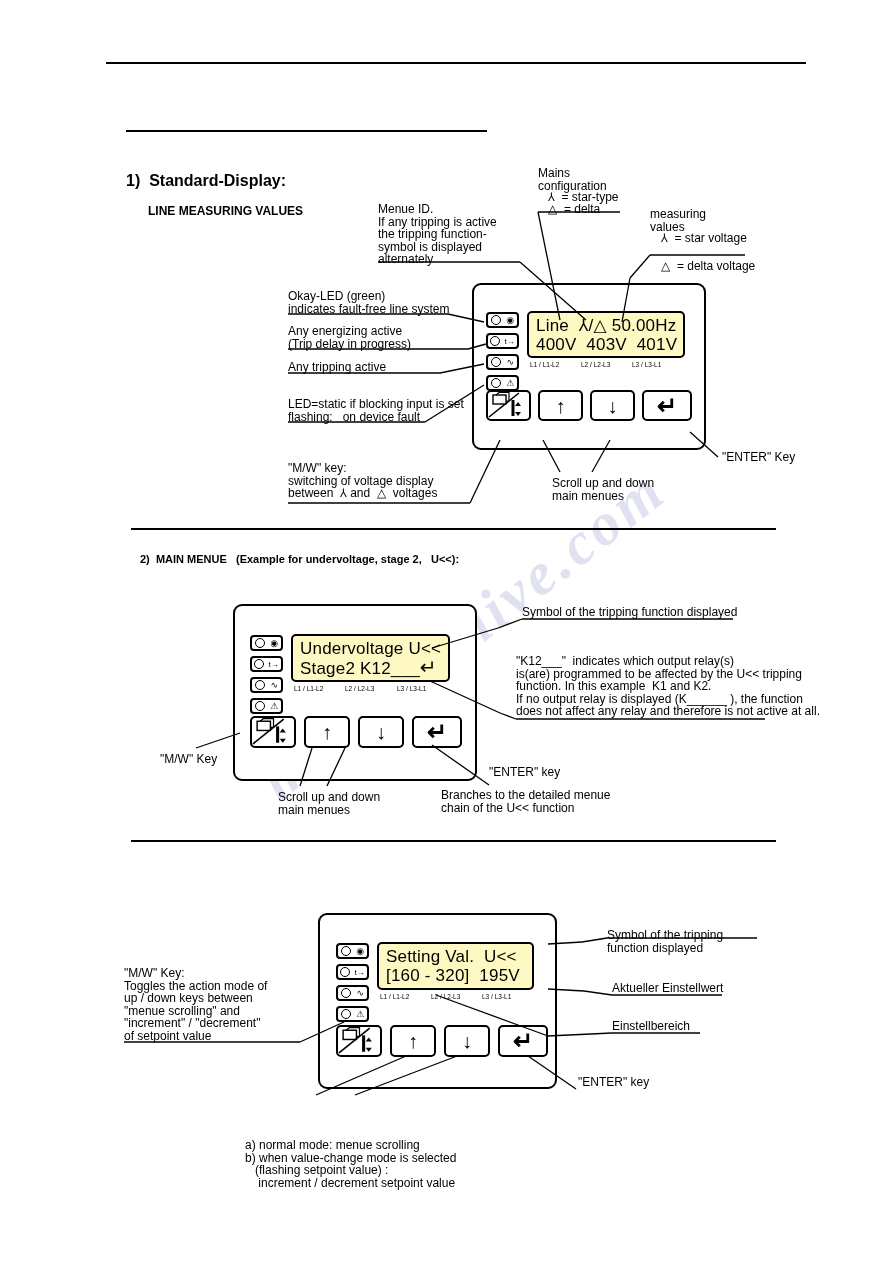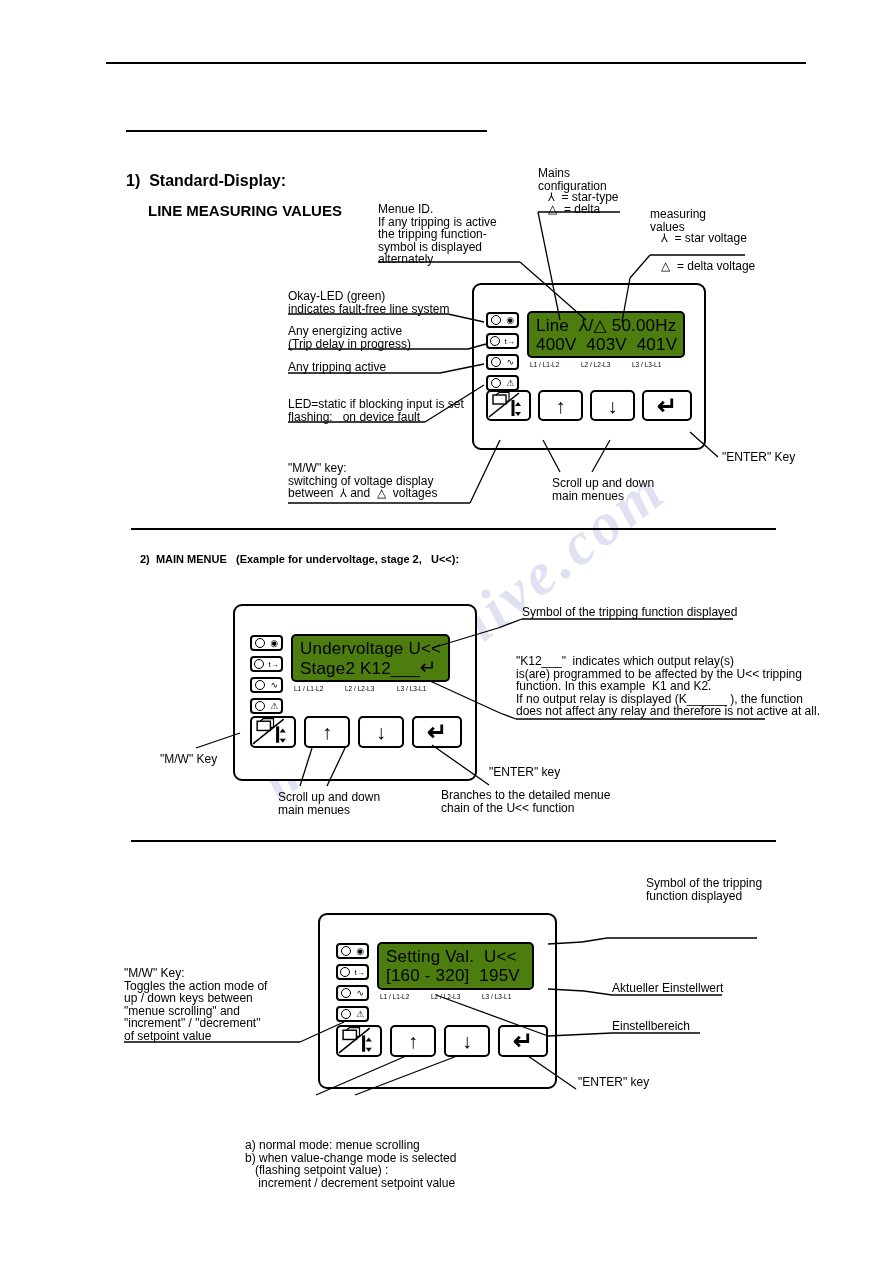--- a/index.html
+++ b/index.html
@@ -17,21 +17,21 @@
   
   .figtitle{position:absolute;left:126px;top:111px;font-size:15px;font-weight:bold;white-space:pre;}
   .figtitle-underline{position:absolute;left:126px;top:130px;width:361px;height:2px;background:#000;}
 
   
   .panel{position:absolute;border:2.5px solid #000;border-radius:9px;background:#fff;}
   .led{position:absolute;border:2px solid #000;border-radius:4px;background:#fff;
        display:flex;align-items:center;justify-content:space-around;box-sizing:border-box;}
   .led .bulb{width:8px;height:8px;border:1.4px solid #000;border-radius:50%;background:#fff;}
   .led .sym{font-size:9px;line-height:9px;display:block;}
-  .lcd{position:absolute;border:2px solid #000;border-radius:5px;background:#4d7c0f;box-sizing:border-box;
+  .lcd{position:absolute;border:2px solid #000;border-radius:5px;background:#fef9c3;box-sizing:border-box;
        display:flex;flex-direction:column;justify-content:center;}
   .lcd .line{font-size:17px;line-height:19px;white-space:pre;padding-left:7px;letter-spacing:.2px;}
   .phaselbl{position:absolute;font-size:6.5px;white-space:pre;}
   .key{position:absolute;border:2px solid #000;border-radius:5px;background:#fff;box-sizing:border-box;
        display:flex;align-items:center;justify-content:center;}
   .key .glyph{font-size:20px;line-height:20px;font-weight:bold;}
 
   svg.ovl{position:absolute;left:0;top:0;width:893px;height:1263px;pointer-events:none;}
   .wm{position:absolute;color:#c8cbe8;opacity:.55;font-size:60px;font-weight:bold;
       font-family:"Liberation Serif",serif;font-style:italic;pointer-events:none;}
@@ -41,21 +41,21 @@
 
 <div class="page">
 
   <div class="wm" style="left:215px;top:600px;transform:rotate(-38deg);letter-spacing:4px;">manualshive.com</div>
 
   <div class="toprule"></div>
 
   <div class="figtitle-underline"></div>
 
   <div class="txt b" style="left:126px;top:175px;font-size:16px;"><span>1)</span>  <span>Standard-Display:</span></div>
-  <div class="txt b" style="left:148px;top:205px;font-size:15px;">LINE MEASURING VALUES</div>
+  <div class="txt b" style="left:148px;top:205px;font-size:12px;">LINE MEASURING VALUES</div>
 
   <div class="txt" style="left:378px;top:203px;">Menue ID.
 If any tripping is active
 the tripping function-
 symbol is displayed
 alternately</div>
 
   <div class="txt" style="left:538px;top:167px;">Mains
 configuration</div>
   <div class="txt" style="left:548px;top:191px;">⅄  = star-type</div>
@@ -194,21 +194,21 @@
       <span class="glyph">↓</span>
     </div>
     <div class="key" style="left:177px;top:110px;width:50px;height:32px;">
       <span class="glyph" style="font-size:24px;">↵</span>
     </div>
   </div>
 
   <div class="secrule" style="left:131px;top:840px;width:645px;"></div>
 
 
-  <div class="txt" style="left:607px;top:877px;margin-left:39px;">Symbol of the tripping
+  <div class="txt" style="left:607px;top:929px;">Symbol of the tripping
 function displayed</div>
   <div class="txt" style="left:612px;top:982px;">Aktueller Einstellwert</div>
   <div class="txt" style="left:612px;top:1020px;">Einstellbereich</div>
 
   <div class="txt" style="left:124px;top:967px;">"M/W" Key:
 Toggles the action mode of
 up / down keys between
 "menue scrolling" and
 "increment" / "decrement"
 of setpoint value</div>

